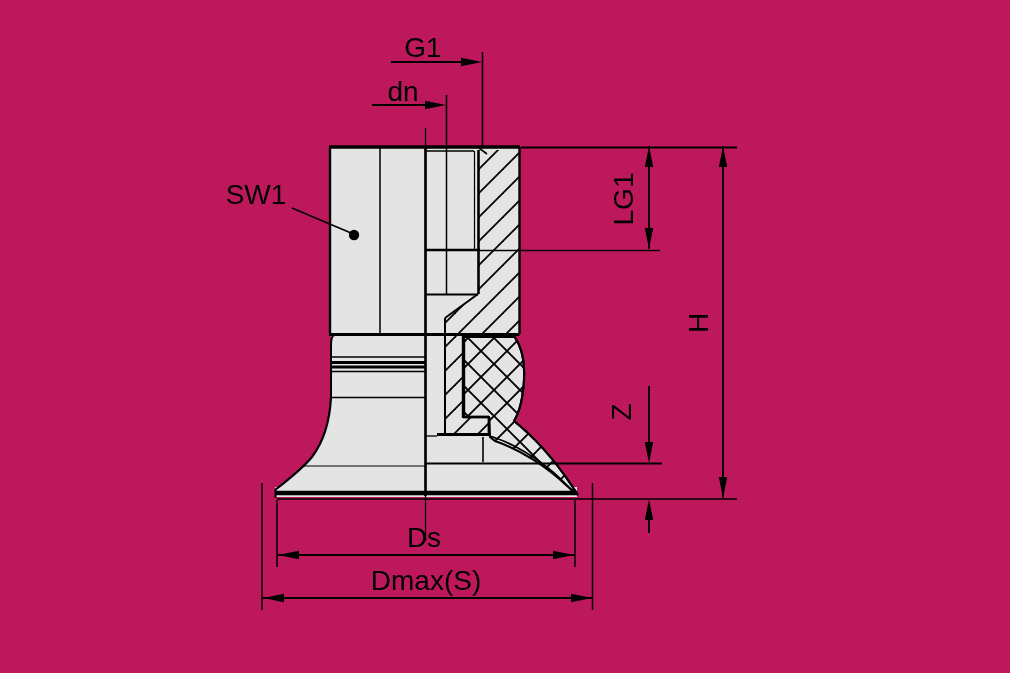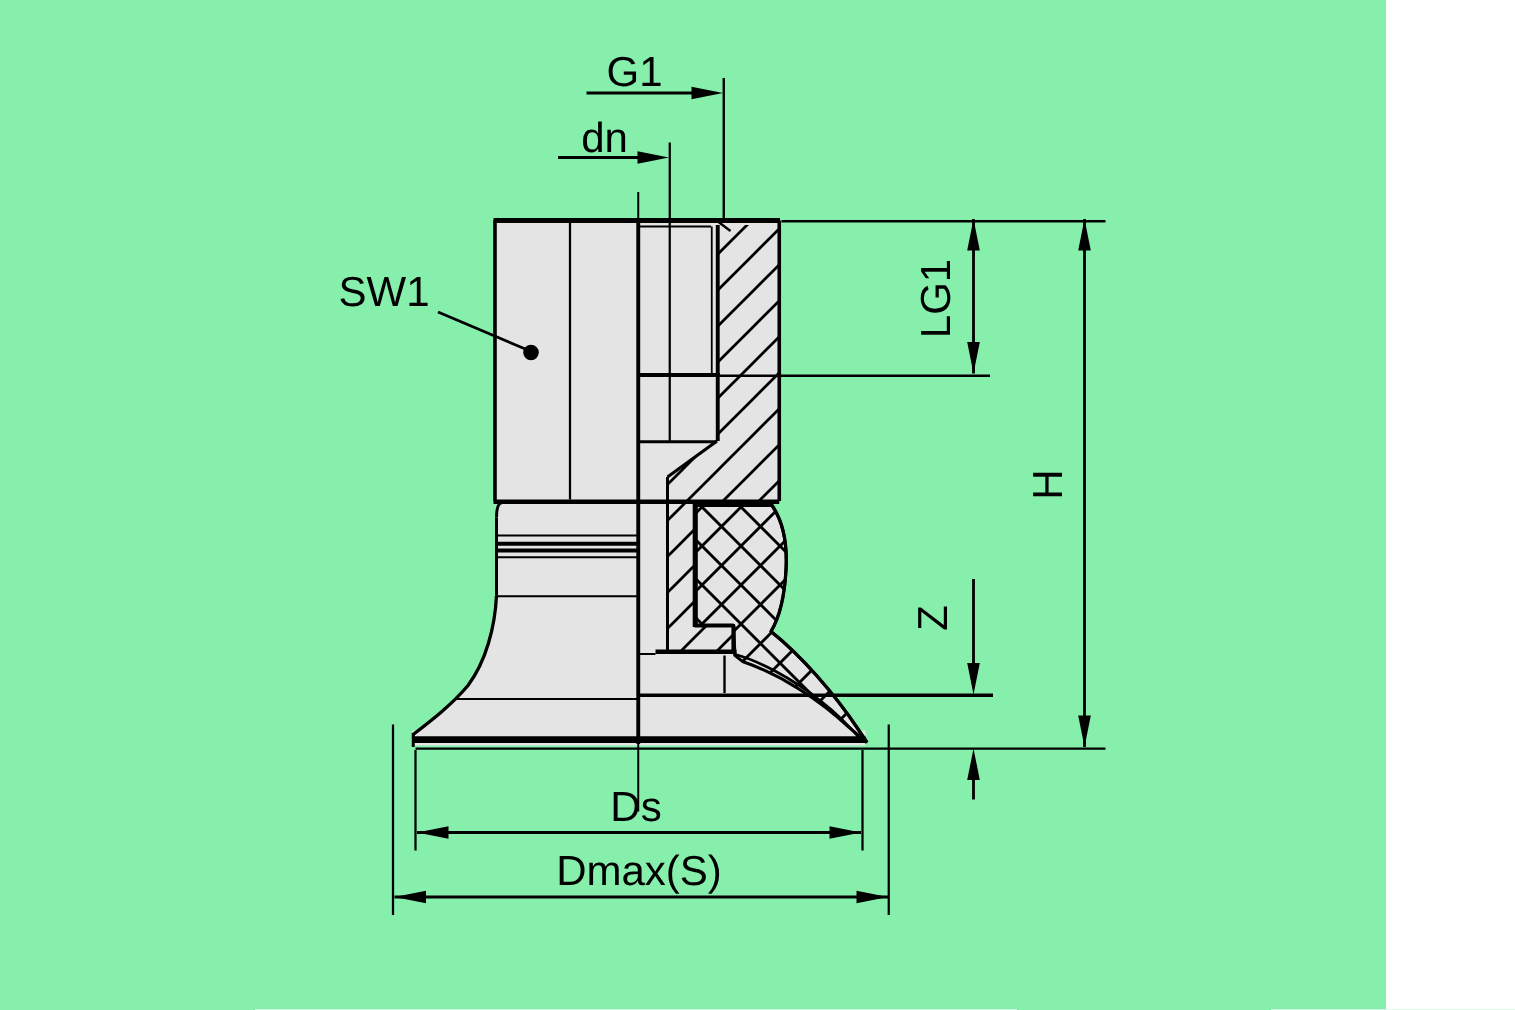--- a/index.html
+++ b/index.html
@@ -1,17 +1,17 @@
 <!DOCTYPE html>
 <html><head>
 <meta charset="utf-8">
 <style>
   html,body{margin:0;padding:0;background:#ffffff;}
   .stage{
-    width:924px;height:673px;position:relative;background:#86efac;
+    width:1010px;height:673px;position:relative;background:#be185d;
     font-family:"Liberation Sans", sans-serif;
   }
   svg{display:block;}
   text{
     font-family:"Liberation Sans", sans-serif;
     font-size:28px;
     fill:#000;
   }
 </style>
 </head>

